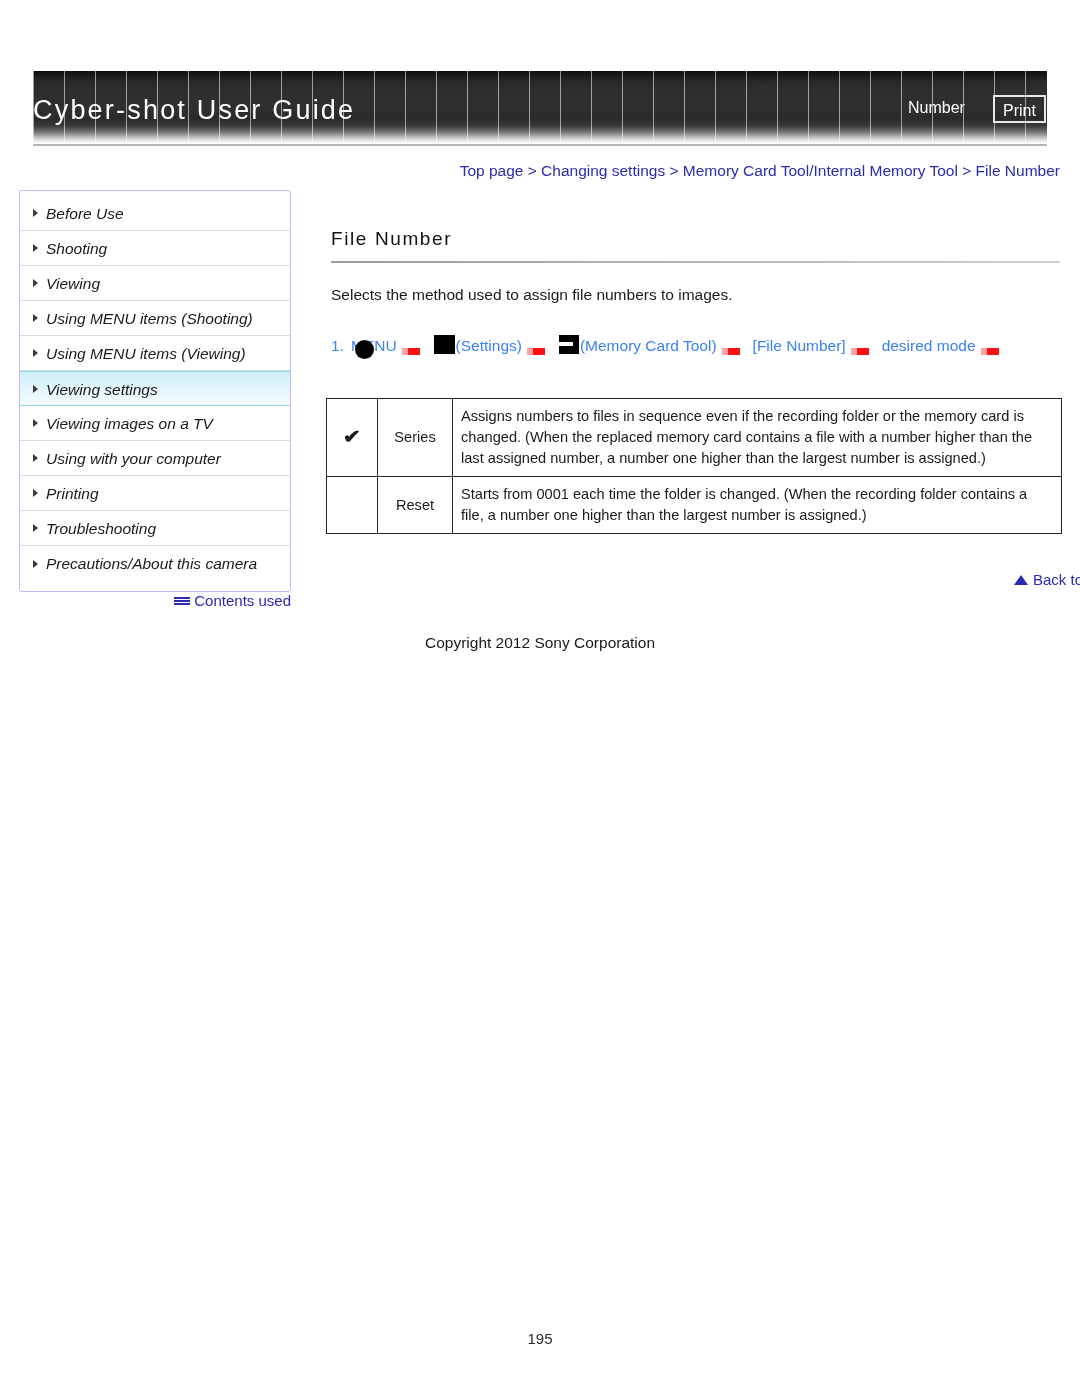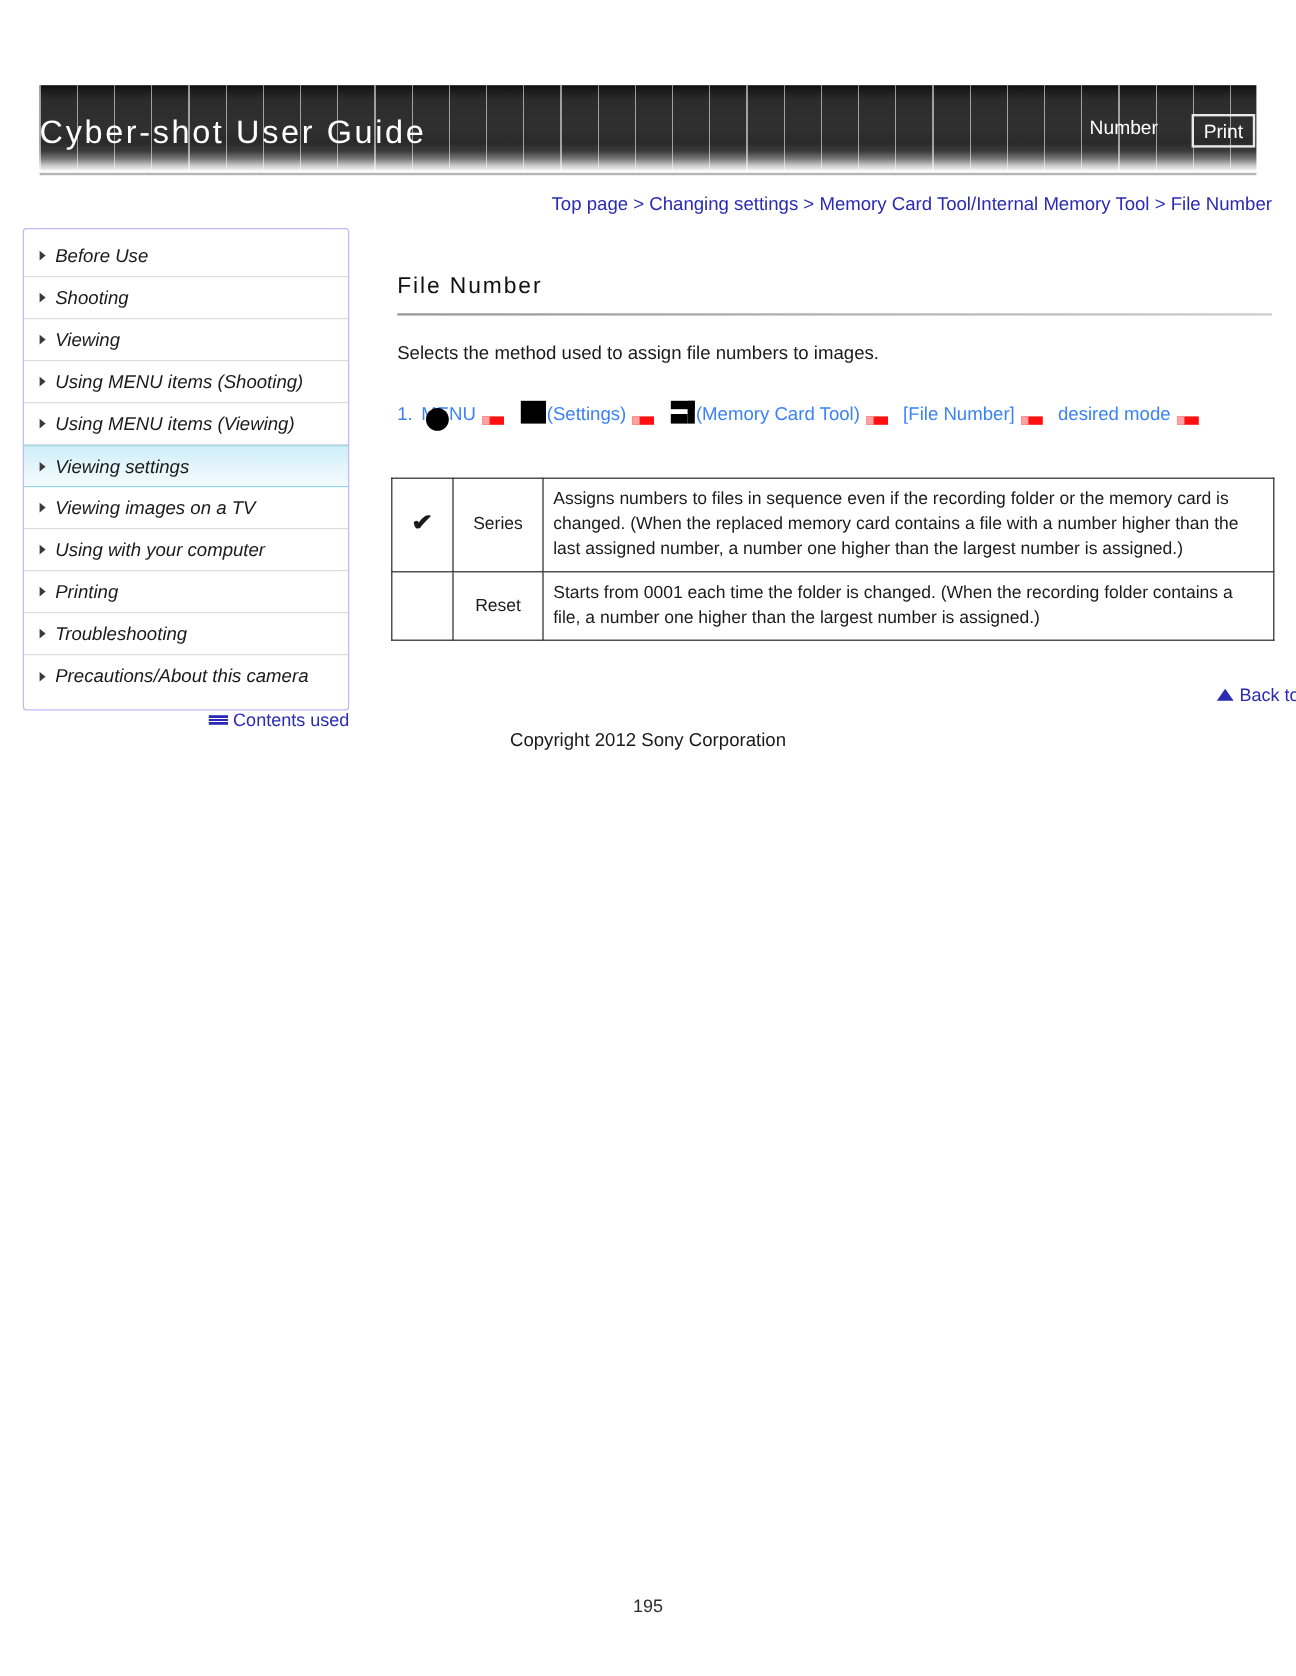--- a/index.html
+++ b/index.html
@@ -319,21 +319,21 @@
     width: 0; height: 0;
     border-left: 7px solid transparent;
     border-right: 7px solid transparent;
     border-bottom: 10px solid #2a2ab4;
     margin-right: 5px;
     vertical-align: 0px;
   }
   .copyright {
     position: absolute;
     left: 0;
-    top: 609px;
+    top: 634px;
     width: 1080px;
     text-align: center;
     font-size: 15.5px;
     color: #1a1a1a;
   }
   .page-number {
     position: absolute;
     left: 0;
     top: 1330px;
     width: 1080px;

